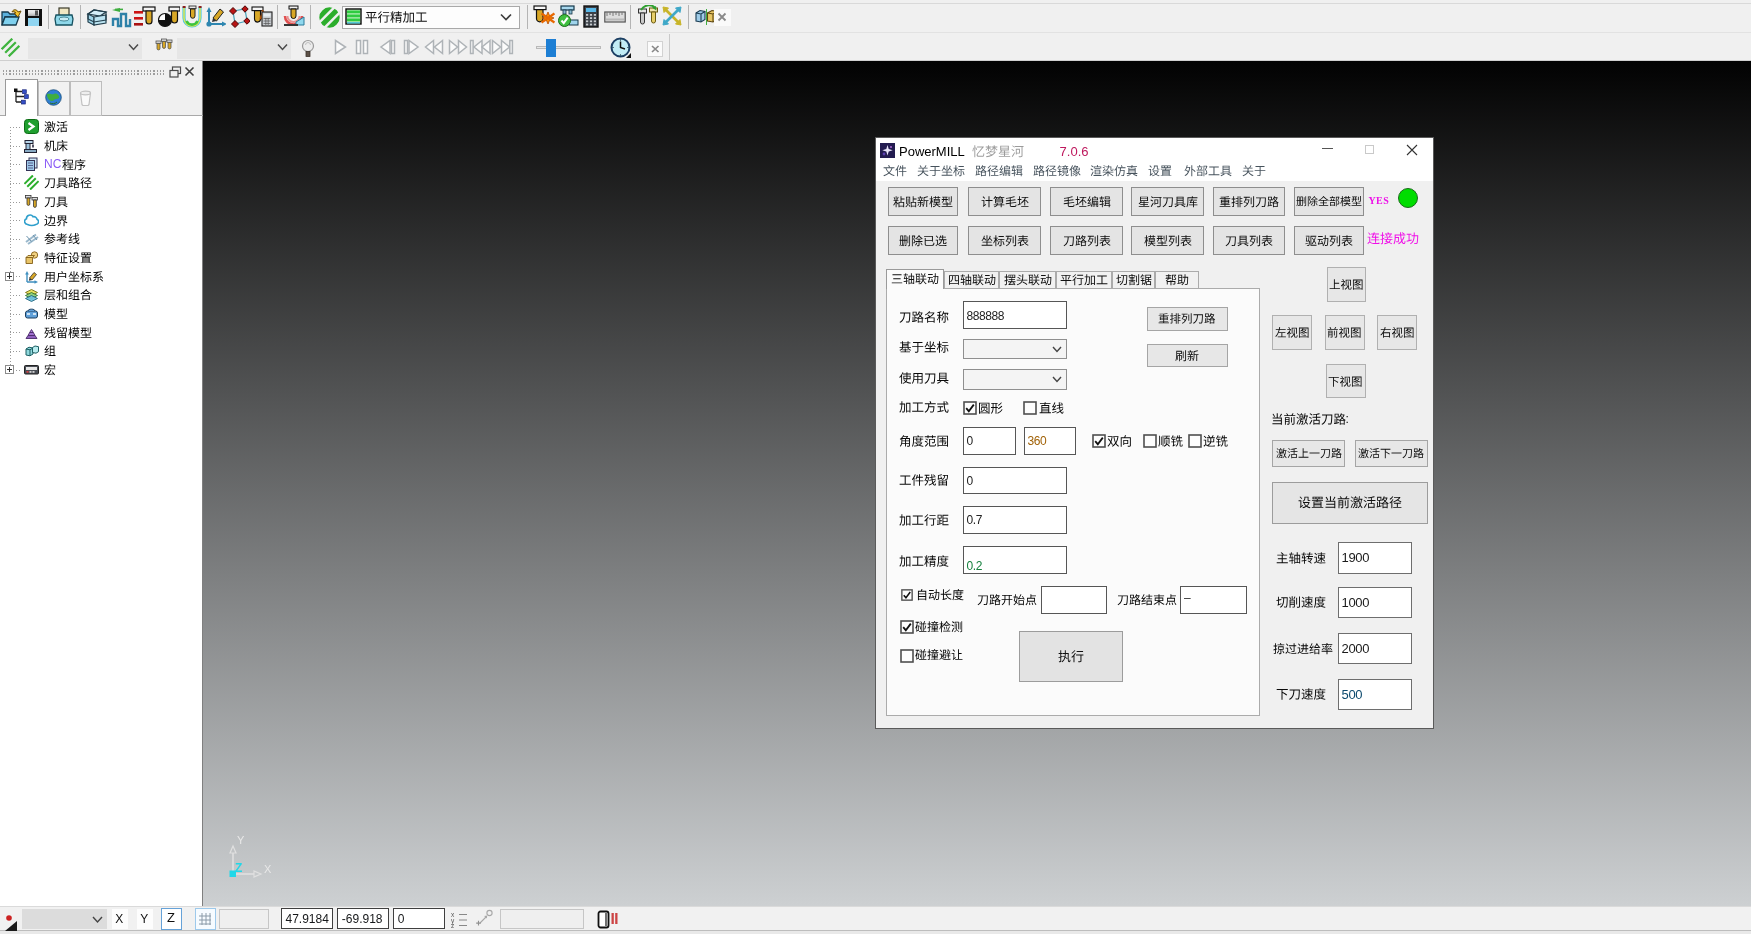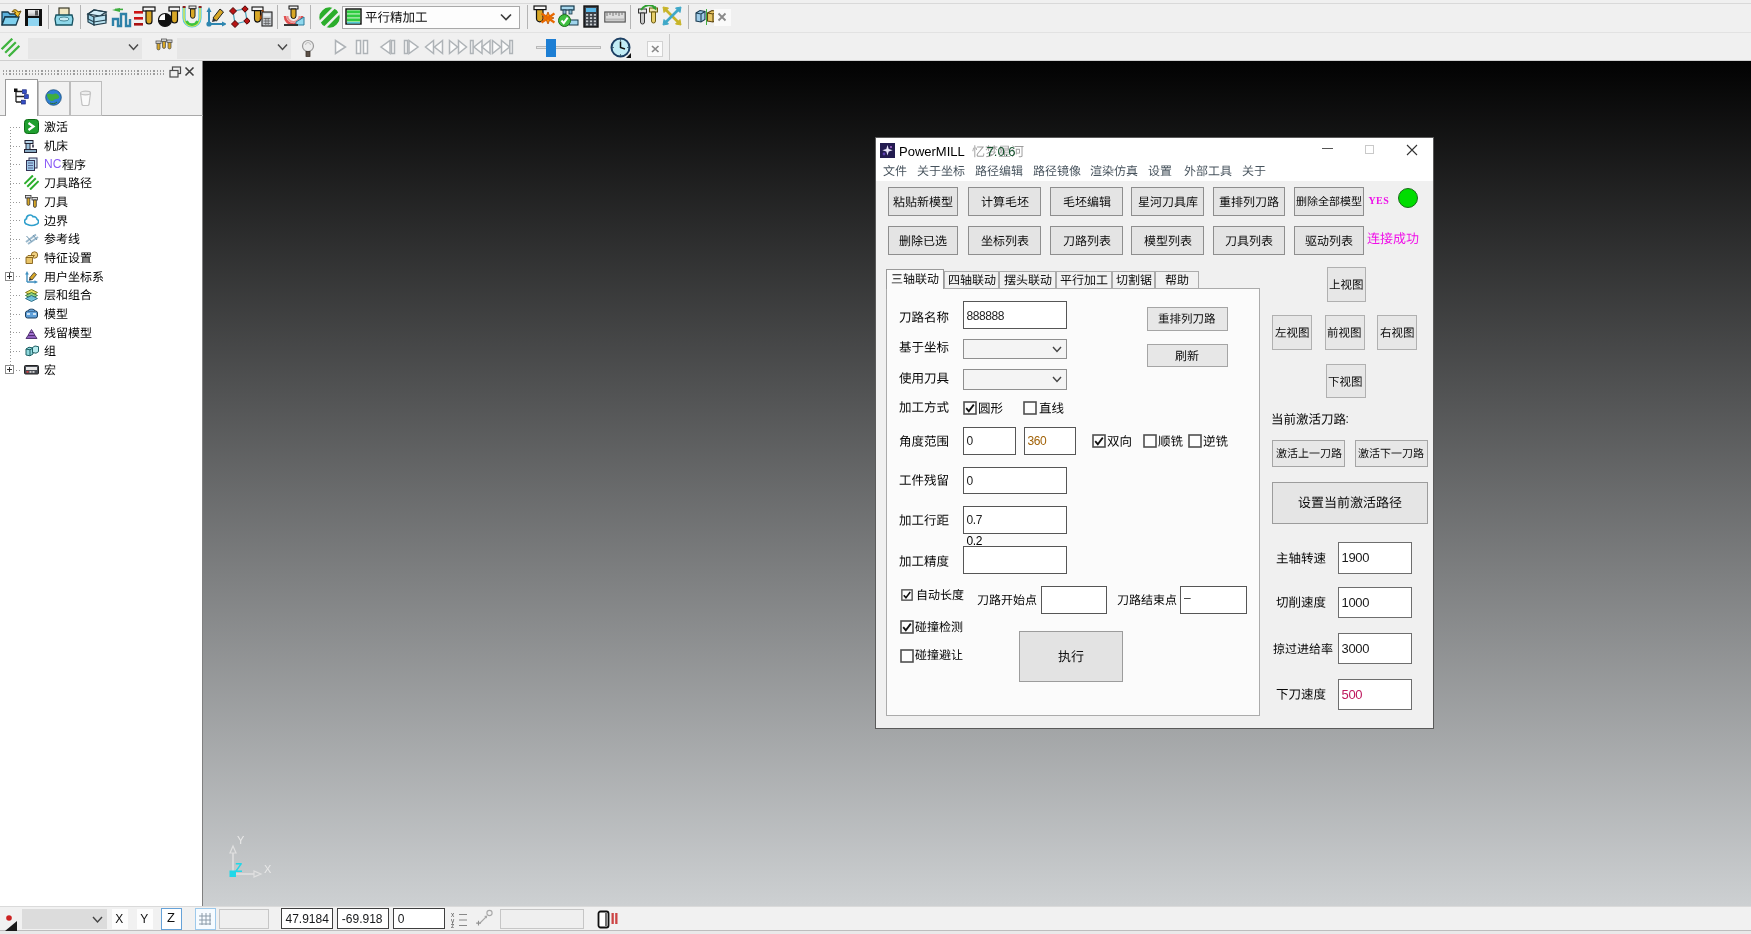--- a/index.html
+++ b/index.html
@@ -730,21 +730,21 @@
     </svg>
     <div style="position:absolute;left:899.00px;top:141.78px;font:13px 'Liberation Sans';color:#000000;white-space:pre;line-height:19.44px;height:19.44px;z-index:12">PowerMILL </div>
     <svg style="position:absolute;left:971.56px;top:144.28px;overflow:visible;z-index:12" width="54" height="15">
       <g fill="#9b9b9b">
         <use href="#g38" transform="translate(0.00 12.16) scale(0.01300 -0.01300)"></use>
         <use href="#g39" transform="translate(13.00 12.16) scale(0.01300 -0.01300)"></use>
         <use href="#g40" transform="translate(26.00 12.16) scale(0.01300 -0.01300)"></use>
         <use href="#g41" transform="translate(39.00 12.16) scale(0.01300 -0.01300)"></use>
       </g>
     </svg>
-    <div style="position:absolute;left:983px;top:141.78px;font:13px 'Liberation Sans';color:#14532d;white-space:pre;line-height:19.44px;height:19.44px;z-index:12"> 7.0.6</div>
+    <div style="position:absolute;left:1056px;top:141.78px;font:13px 'Liberation Sans';color:#be185d;white-space:pre;line-height:19.44px;height:19.44px;z-index:12"> 7.0.6</div>
     <div style="position:absolute;left:1322px;top:148px;width:11px;height:1.4px;background:#555;z-index:12"></div>
     <div style="position:absolute;left:1364.5px;top:144.5px;width:9px;height:9.5px;border:1px solid #c9c9c9;z-index:12;box-sizing:border-box"></div>
     <svg style="position:absolute;left:1406px;top:143.5px;z-index:12" width="12" height="12" viewBox="0 0 12 12">
       <path d="M1 1 l10 10 M11 1 l-10 10" stroke="#333" stroke-width="1.1"></path>
     </svg>
     <svg style="position:absolute;left:883.00px;top:163.84px;overflow:visible;z-index:12" width="26" height="14">
       <g fill="#46525c">
         <use href="#g42" transform="translate(0.00 11.22) scale(0.01200 -0.01200)"></use>
         <use href="#g43" transform="translate(12.00 11.22) scale(0.01200 -0.01200)"></use>
       </g>
@@ -1099,21 +1099,21 @@
       <g fill="#0a0a0a">
         <use href="#g108" transform="translate(0.00 11.69) scale(0.01250 -0.01250)"></use>
         <use href="#g107" transform="translate(12.50 11.69) scale(0.01250 -0.01250)"></use>
       </g>
     </svg>
     <div style="position:absolute;left:962.50px;top:466.50px;width:104.00px;height:27.00px;box-sizing:border-box;background:#fff;border:1px solid #565656;z-index:11"></div>
     <div style="position:absolute;left:966.50px;top:471.50px;font:12px 'Liberation Sans';color:#222;white-space:pre;line-height:18.00px;height:18.00px;letter-spacing:-0.40px;z-index:12">0</div>
     <div style="position:absolute;left:962.50px;top:505.50px;width:104.00px;height:28.00px;box-sizing:border-box;background:#fff;border:1px solid #565656;z-index:11"></div>
     <div style="position:absolute;left:966.50px;top:511.00px;font:12px 'Liberation Sans';color:#222;white-space:pre;line-height:18.00px;height:18.00px;letter-spacing:-0.40px;z-index:12">0.7</div>
     <div style="position:absolute;left:962.50px;top:546.00px;width:104.00px;height:28.00px;box-sizing:border-box;background:#fff;border:1px solid #565656;z-index:11"></div>
-    <div style="position:absolute;left:966.50px;top:532px;font:12px 'Liberation Sans';color:#000000;white-space:pre;line-height:18.00px;height:18.00px;letter-spacing:-0.40px;z-index:12">0.2</div>
+    <div style="position:absolute;left:966.50px;top:557px;font:12px 'Liberation Sans';color:#15803d;white-space:pre;line-height:18.00px;height:18.00px;letter-spacing:-0.40px;z-index:12">0.2</div>
     <svg style="position:absolute;left:901.0px;top:588.5px;z-index:12" width="12" height="12" viewBox="0 0 14 14">
       <rect x="1" y="1" width="12" height="12" fill="#fdfdfd" stroke="#4f4f4f" stroke-width="1.6"></rect>
       <path d="M3.2 7.2 l2.6 3 5-6.6" fill="none" stroke="#101010" stroke-width="1.8"></path>
     </svg>
     <svg style="position:absolute;left:915.50px;top:587.64px;overflow:visible;z-index:12" width="50" height="14">
       <g fill="#0a0a0a">
         <use href="#g109" transform="translate(0.00 11.22) scale(0.01200 -0.01200)"></use>
         <use href="#g74" transform="translate(12.00 11.22) scale(0.01200 -0.01200)"></use>
         <use href="#g110" transform="translate(24.00 11.22) scale(0.01200 -0.01200)"></use>
         <use href="#g97" transform="translate(36.00 11.22) scale(0.01200 -0.01200)"></use>
@@ -1296,23 +1296,23 @@
     <svg style="position:absolute;left:1273.00px;top:642.04px;overflow:visible;z-index:12" width="62" height="14">
       <g fill="#0a0a0a">
         <use href="#g137" transform="translate(0.00 11.22) scale(0.01200 -0.01200)"></use>
         <use href="#g138" transform="translate(12.00 11.22) scale(0.01200 -0.01200)"></use>
         <use href="#g139" transform="translate(24.00 11.22) scale(0.01200 -0.01200)"></use>
         <use href="#g140" transform="translate(36.00 11.22) scale(0.01200 -0.01200)"></use>
         <use href="#g141" transform="translate(48.00 11.22) scale(0.01200 -0.01200)"></use>
       </g>
     </svg>
     <div style="position:absolute;left:1338.00px;top:633.00px;width:74.00px;height:30.50px;box-sizing:border-box;background:#fff;border:1px solid #6e6e6e;z-index:11"></div>
-    <div style="position:absolute;left:1341.50px;top:639.03px;font:13px 'Liberation Sans';color:#1a1a1a;white-space:pre;line-height:19.44px;height:19.44px;letter-spacing:-0.30px;z-index:12">3000</div>
+    <div style="position:absolute;left:1341.50px;top:639.03px;font:13px 'Liberation Sans';color:#1a1a1a;white-space:pre;line-height:19.44px;height:19.44px;letter-spacing:-0.30px;z-index:12">2000</div>
     <svg style="position:absolute;left:1276.00px;top:686.66px;overflow:visible;z-index:12" width="52" height="14">
       <g fill="#0a0a0a">
         <use href="#g130" transform="translate(0.00 11.69) scale(0.01250 -0.01250)"></use>
         <use href="#g11" transform="translate(12.50 11.69) scale(0.01250 -0.01250)"></use>
         <use href="#g135" transform="translate(25.00 11.69) scale(0.01250 -0.01250)"></use>
         <use href="#g97" transform="translate(37.50 11.69) scale(0.01250 -0.01250)"></use>
       </g>
     </svg>
     <div style="position:absolute;left:1338.00px;top:678.50px;width:74.00px;height:31.00px;box-sizing:border-box;background:#fff;border:1px solid #6e6e6e;z-index:11"></div>
-    <div style="position:absolute;left:1341.50px;top:684.78px;font:13px 'Liberation Sans';color:#be185d;white-space:pre;line-height:19.44px;height:19.44px;letter-spacing:-0.30px;z-index:12">500</div>
+    <div style="position:absolute;left:1341.50px;top:684.78px;font:13px 'Liberation Sans';color:#0c4a6e;white-space:pre;line-height:19.44px;height:19.44px;letter-spacing:-0.30px;z-index:12">500</div>
   </div>
 </body></html>

